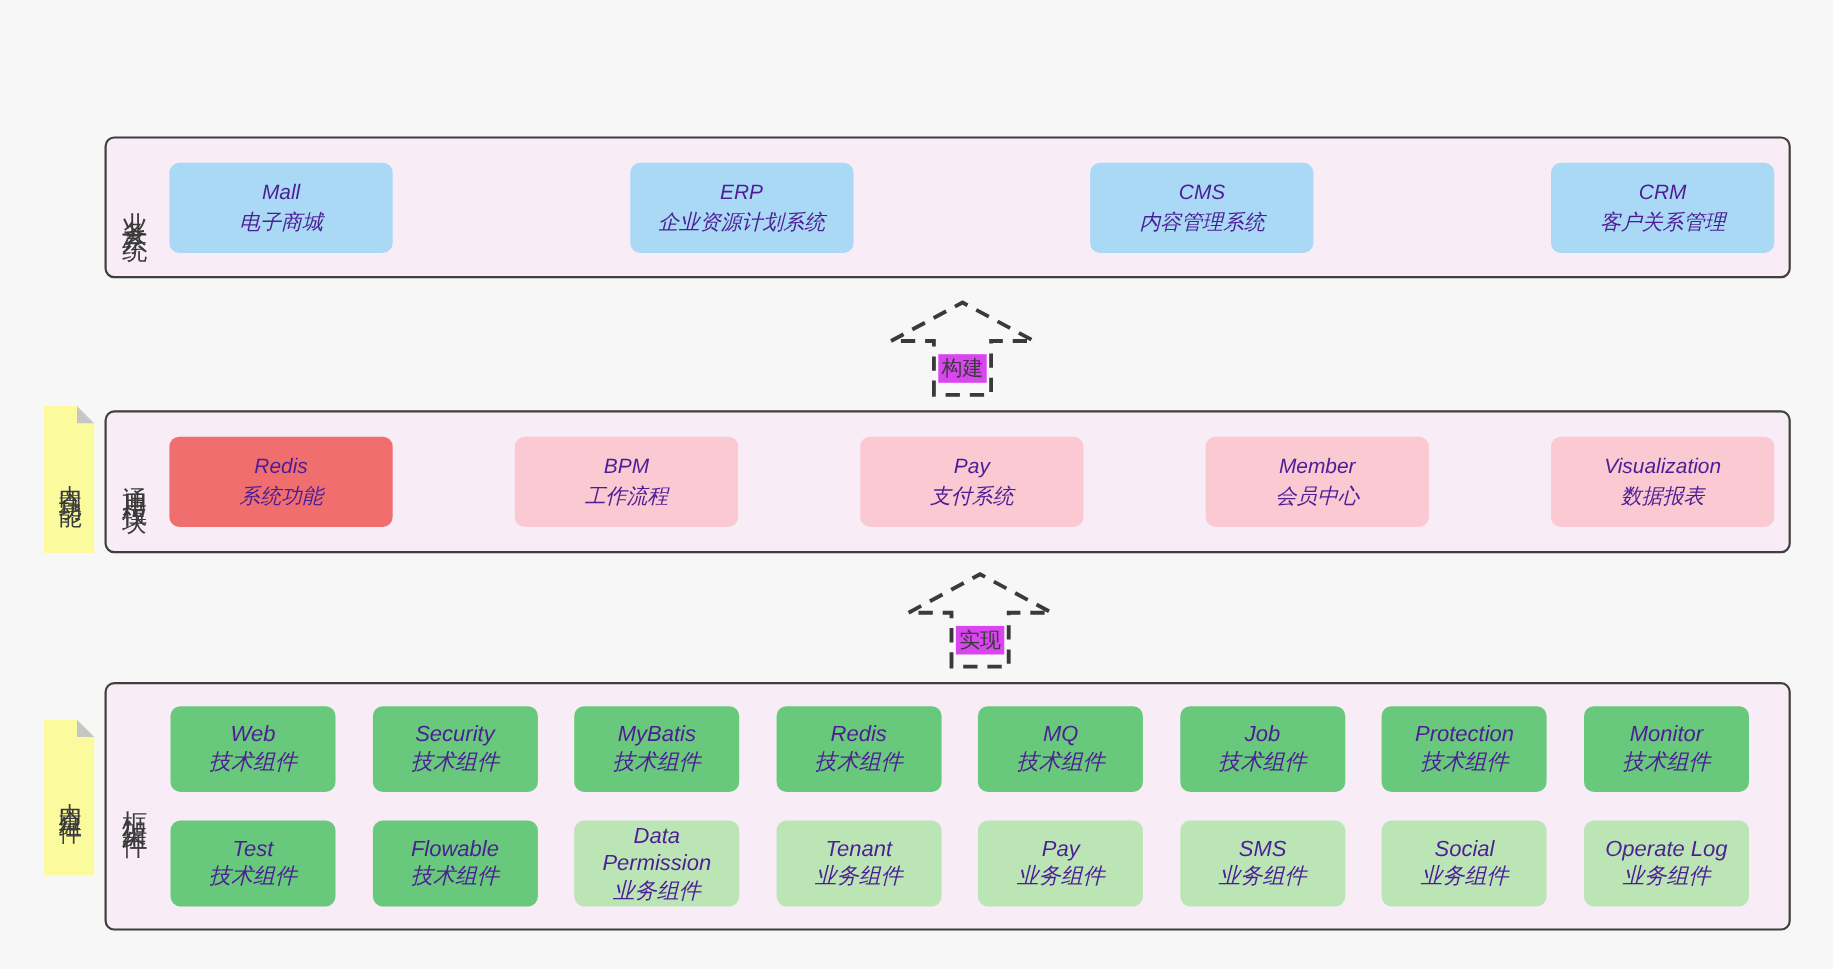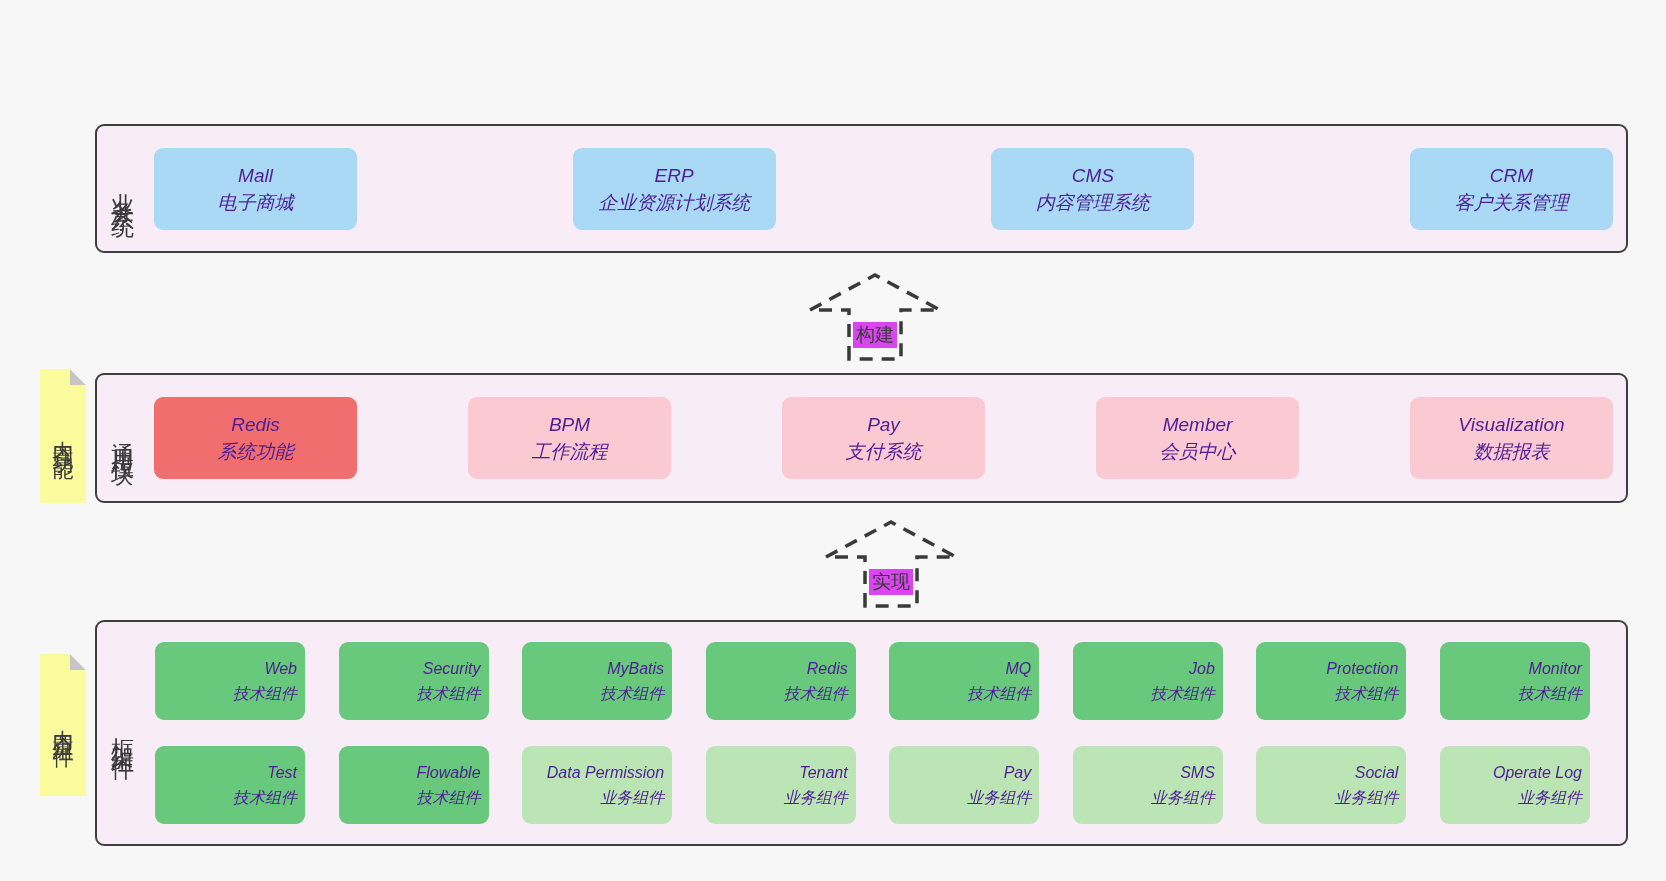--- a/index.html
+++ b/index.html
@@ -48,21 +48,21 @@
 
   
   .box{
     display:flex;flex-direction:column;
     justify-content:center;align-items:center;
     text-align:center;border-radius:9px;
     color:#4c1d95;
     font-style:italic;
   }
   .box-wide{width:203px;height:82px;font-size:19px;line-height:27px;}
-  .box-sm{width:150px;height:78px;font-size:16px;line-height:25px;padding:0 8px;box-sizing:border-box;align-items:flex-end;}
+  .box-sm{width:150px;height:78px;font-size:20px;line-height:25px;padding:0 8px;box-sizing:border-box;}
   .box--blue{background:#a9d9f4;}
   .box--red{background:#f06e6e;}
   .box--pink{background:#fac9d2;}
   .box--green{background:#68c87b;}
   .box--lgreen{background:#bce5b6;}
 
   
   .arrow{position:absolute;width:140px;height:90px;}
   .arrow1{left:805px;top:272px;}
   .arrow2{left:821px;top:519px;}

